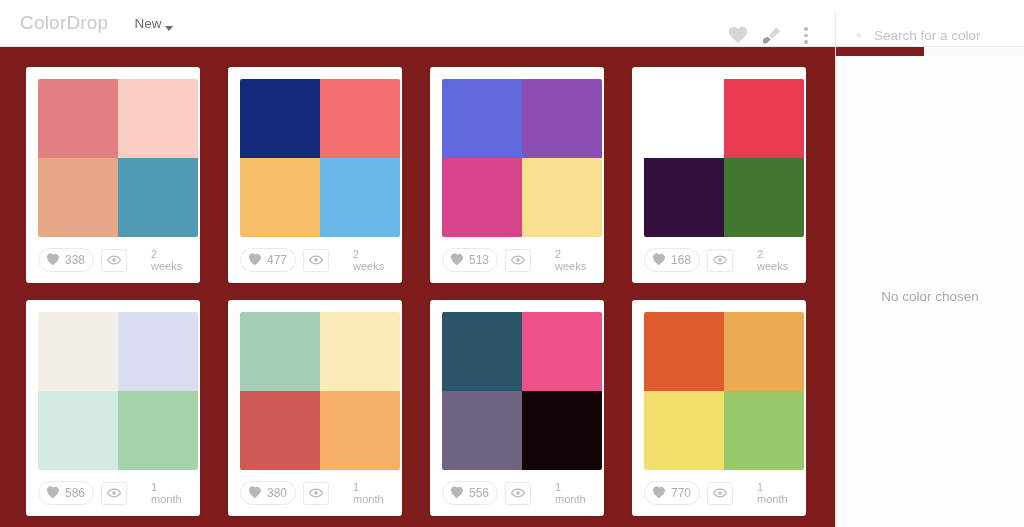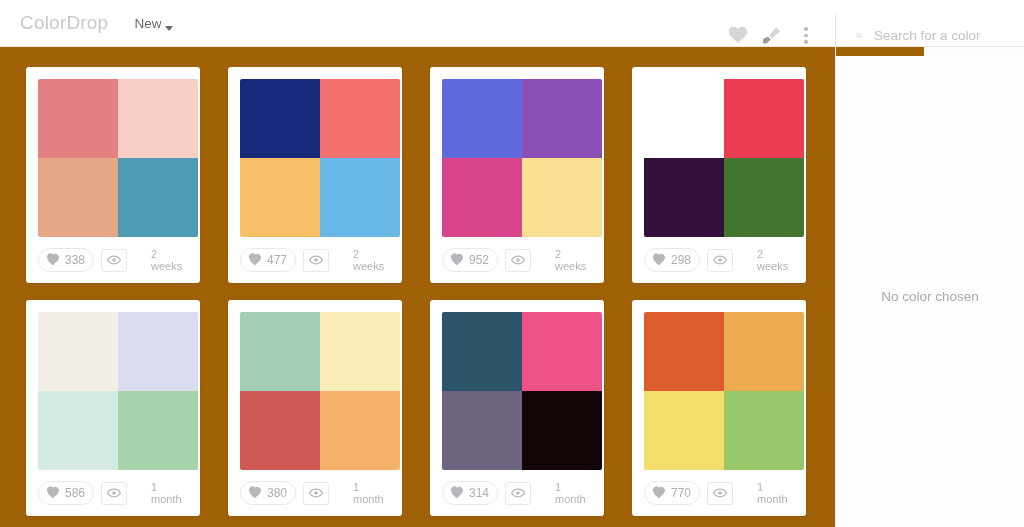--- a/index.html
+++ b/index.html
@@ -3,21 +3,21 @@
 <meta charset="utf-8">
 <style>
   * { box-sizing: border-box; margin: 0; padding: 0; }
   html, body {
     width: 1024px; height: 527px;
     overflow: hidden;
     background: #fbfbfc;
     font-family: "Liberation Sans", sans-serif;
     -webkit-font-smoothing: antialiased;
   }
-  #app { position: relative; width: 924px; height: 527px; background: #a16207; }
+  #app { position: relative; width: 924px; height: 527px; background: #7f1d1d; }
 
   
   #header {
     position: absolute; top: 0; left: 0;
     width: 1024px; height: 47px;
     background: #ffffff;
     border-bottom: 1px solid #e8e8ea;
     display: flex; align-items: center;
   }
   #brand {
@@ -250,21 +250,21 @@
         <div class="swatch">
           <span style="background: rgb(96, 105, 219);"></span>
           <span style="background: rgb(138, 78, 181);"></span>
           <span style="background: rgb(216, 69, 139);"></span>
           <span style="background: rgb(248, 224, 147);"></span>
         </div>
         <div class="card-footer">
           <div class="footer-left">
             <div class="like-btn">
               <span class="heart-sm"></span>
-              <span class="like-count">952</span>
+              <span class="like-count">513</span>
             </div>
             <div class="eye-btn">
               <svg width="14" height="14" viewBox="0 0 24 24">
                 <path d="M12 5.5C6.5 5.5 2.3 9.6 1 12c1.3 2.4 5.5 6.5 11 6.5S21.7 14.4 23 12c-1.3-2.4-5.5-6.5-11-6.5z" fill="none" stroke="#b6b6bb" stroke-width="2.2"></path>
                 <circle cx="12" cy="12" r="3" fill="#b6b6bb"></circle>
               </svg>
             </div>
           </div>
           <div class="time-text">2 weeks</div>
         </div>
@@ -273,21 +273,21 @@
         <div class="swatch">
           <span style="background: rgb(255, 255, 255);"></span>
           <span style="background: rgb(233, 59, 82);"></span>
           <span style="background: rgb(52, 16, 60);"></span>
           <span style="background: rgb(67, 118, 46);"></span>
         </div>
         <div class="card-footer">
           <div class="footer-left">
             <div class="like-btn">
               <span class="heart-sm"></span>
-              <span class="like-count">298</span>
+              <span class="like-count">168</span>
             </div>
             <div class="eye-btn">
               <svg width="14" height="14" viewBox="0 0 24 24">
                 <path d="M12 5.5C6.5 5.5 2.3 9.6 1 12c1.3 2.4 5.5 6.5 11 6.5S21.7 14.4 23 12c-1.3-2.4-5.5-6.5-11-6.5z" fill="none" stroke="#b6b6bb" stroke-width="2.2"></path>
                 <circle cx="12" cy="12" r="3" fill="#b6b6bb"></circle>
               </svg>
             </div>
           </div>
           <div class="time-text">2 weeks</div>
         </div>
@@ -342,21 +342,21 @@
         <div class="swatch">
           <span style="background: rgb(43, 84, 104);"></span>
           <span style="background: rgb(238, 82, 136);"></span>
           <span style="background: rgb(110, 99, 128);"></span>
           <span style="background: rgb(19, 4, 5);"></span>
         </div>
         <div class="card-footer">
           <div class="footer-left">
             <div class="like-btn">
               <span class="heart-sm"></span>
-              <span class="like-count">314</span>
+              <span class="like-count">556</span>
             </div>
             <div class="eye-btn">
               <svg width="14" height="14" viewBox="0 0 24 24">
                 <path d="M12 5.5C6.5 5.5 2.3 9.6 1 12c1.3 2.4 5.5 6.5 11 6.5S21.7 14.4 23 12c-1.3-2.4-5.5-6.5-11-6.5z" fill="none" stroke="#b6b6bb" stroke-width="2.2"></path>
                 <circle cx="12" cy="12" r="3" fill="#b6b6bb"></circle>
               </svg>
             </div>
           </div>
           <div class="time-text">1 month</div>
         </div>

